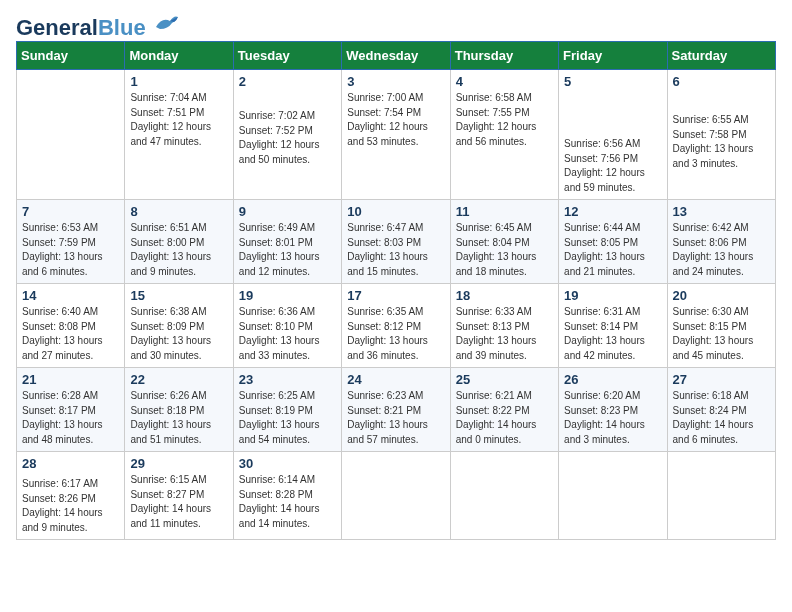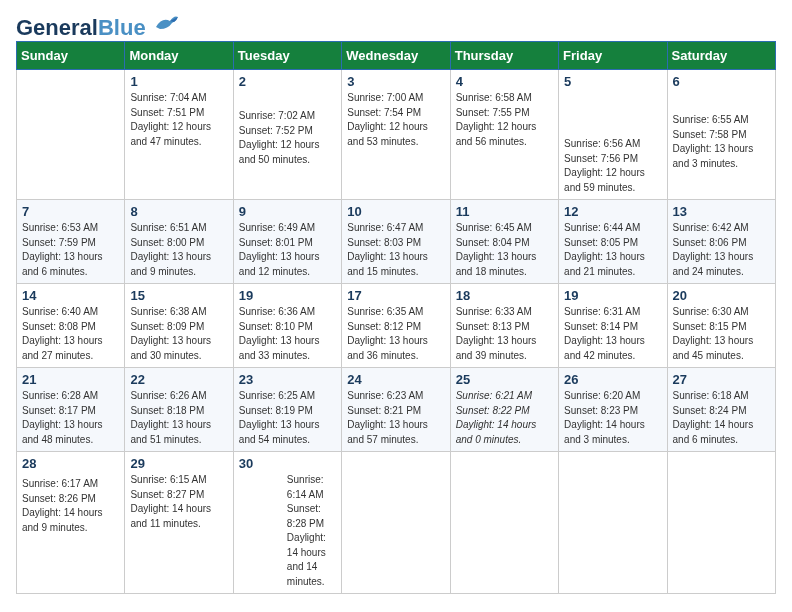--- a/index.html
+++ b/index.html
@@ -280,21 +280,21 @@
         </td>
         <td>
           <span class="day-num">24</span>
           <div class="day-info" style="white-space: pre-line;">Sunrise: 6:23 AM
 Sunset: 8:21 PM
 Daylight: 13 hours
 and 57 minutes.</div>
         </td>
         <td>
           <span class="day-num">25</span>
-          <div class="day-info" style="white-space: pre-line; font-style: italic;">Sunrise: 6:21 AM
+          <div class="day-info" style="white-space: pre-line;">Sunrise: 6:21 AM
 Sunset: 8:22 PM
 Daylight: 14 hours
 and 0 minutes.</div>
         </td>
         <td>
           <span class="day-num">26</span>
           <div class="day-info" style="white-space: pre-line;">Sunrise: 6:20 AM
 Sunset: 8:23 PM
 Daylight: 14 hours
 and 3 minutes.</div>
@@ -317,21 +317,21 @@
         </td>
         <td>
           <span class="day-num">29</span>
           <div class="day-info" style="white-space: pre-line;">Sunrise: 6:15 AM
 Sunset: 8:27 PM
 Daylight: 14 hours
 and 11 minutes.</div>
         </td>
         <td>
           <span class="day-num">30</span>
-          <div class="day-info" style="white-space: pre-line; margin-left: 48px;">Sunrise: 6:14 AM
+          <div class="day-info" style="white-space: pre-line;">Sunrise: 6:14 AM
 Sunset: 8:28 PM
 Daylight: 14 hours
 and 14 minutes.</div>
         </td>
         <td class="empty-cell"></td>
         <td class="empty-cell"></td>
         <td class="empty-cell"></td>
         <td class="empty-cell"></td>
       </tr>
     </tbody>

